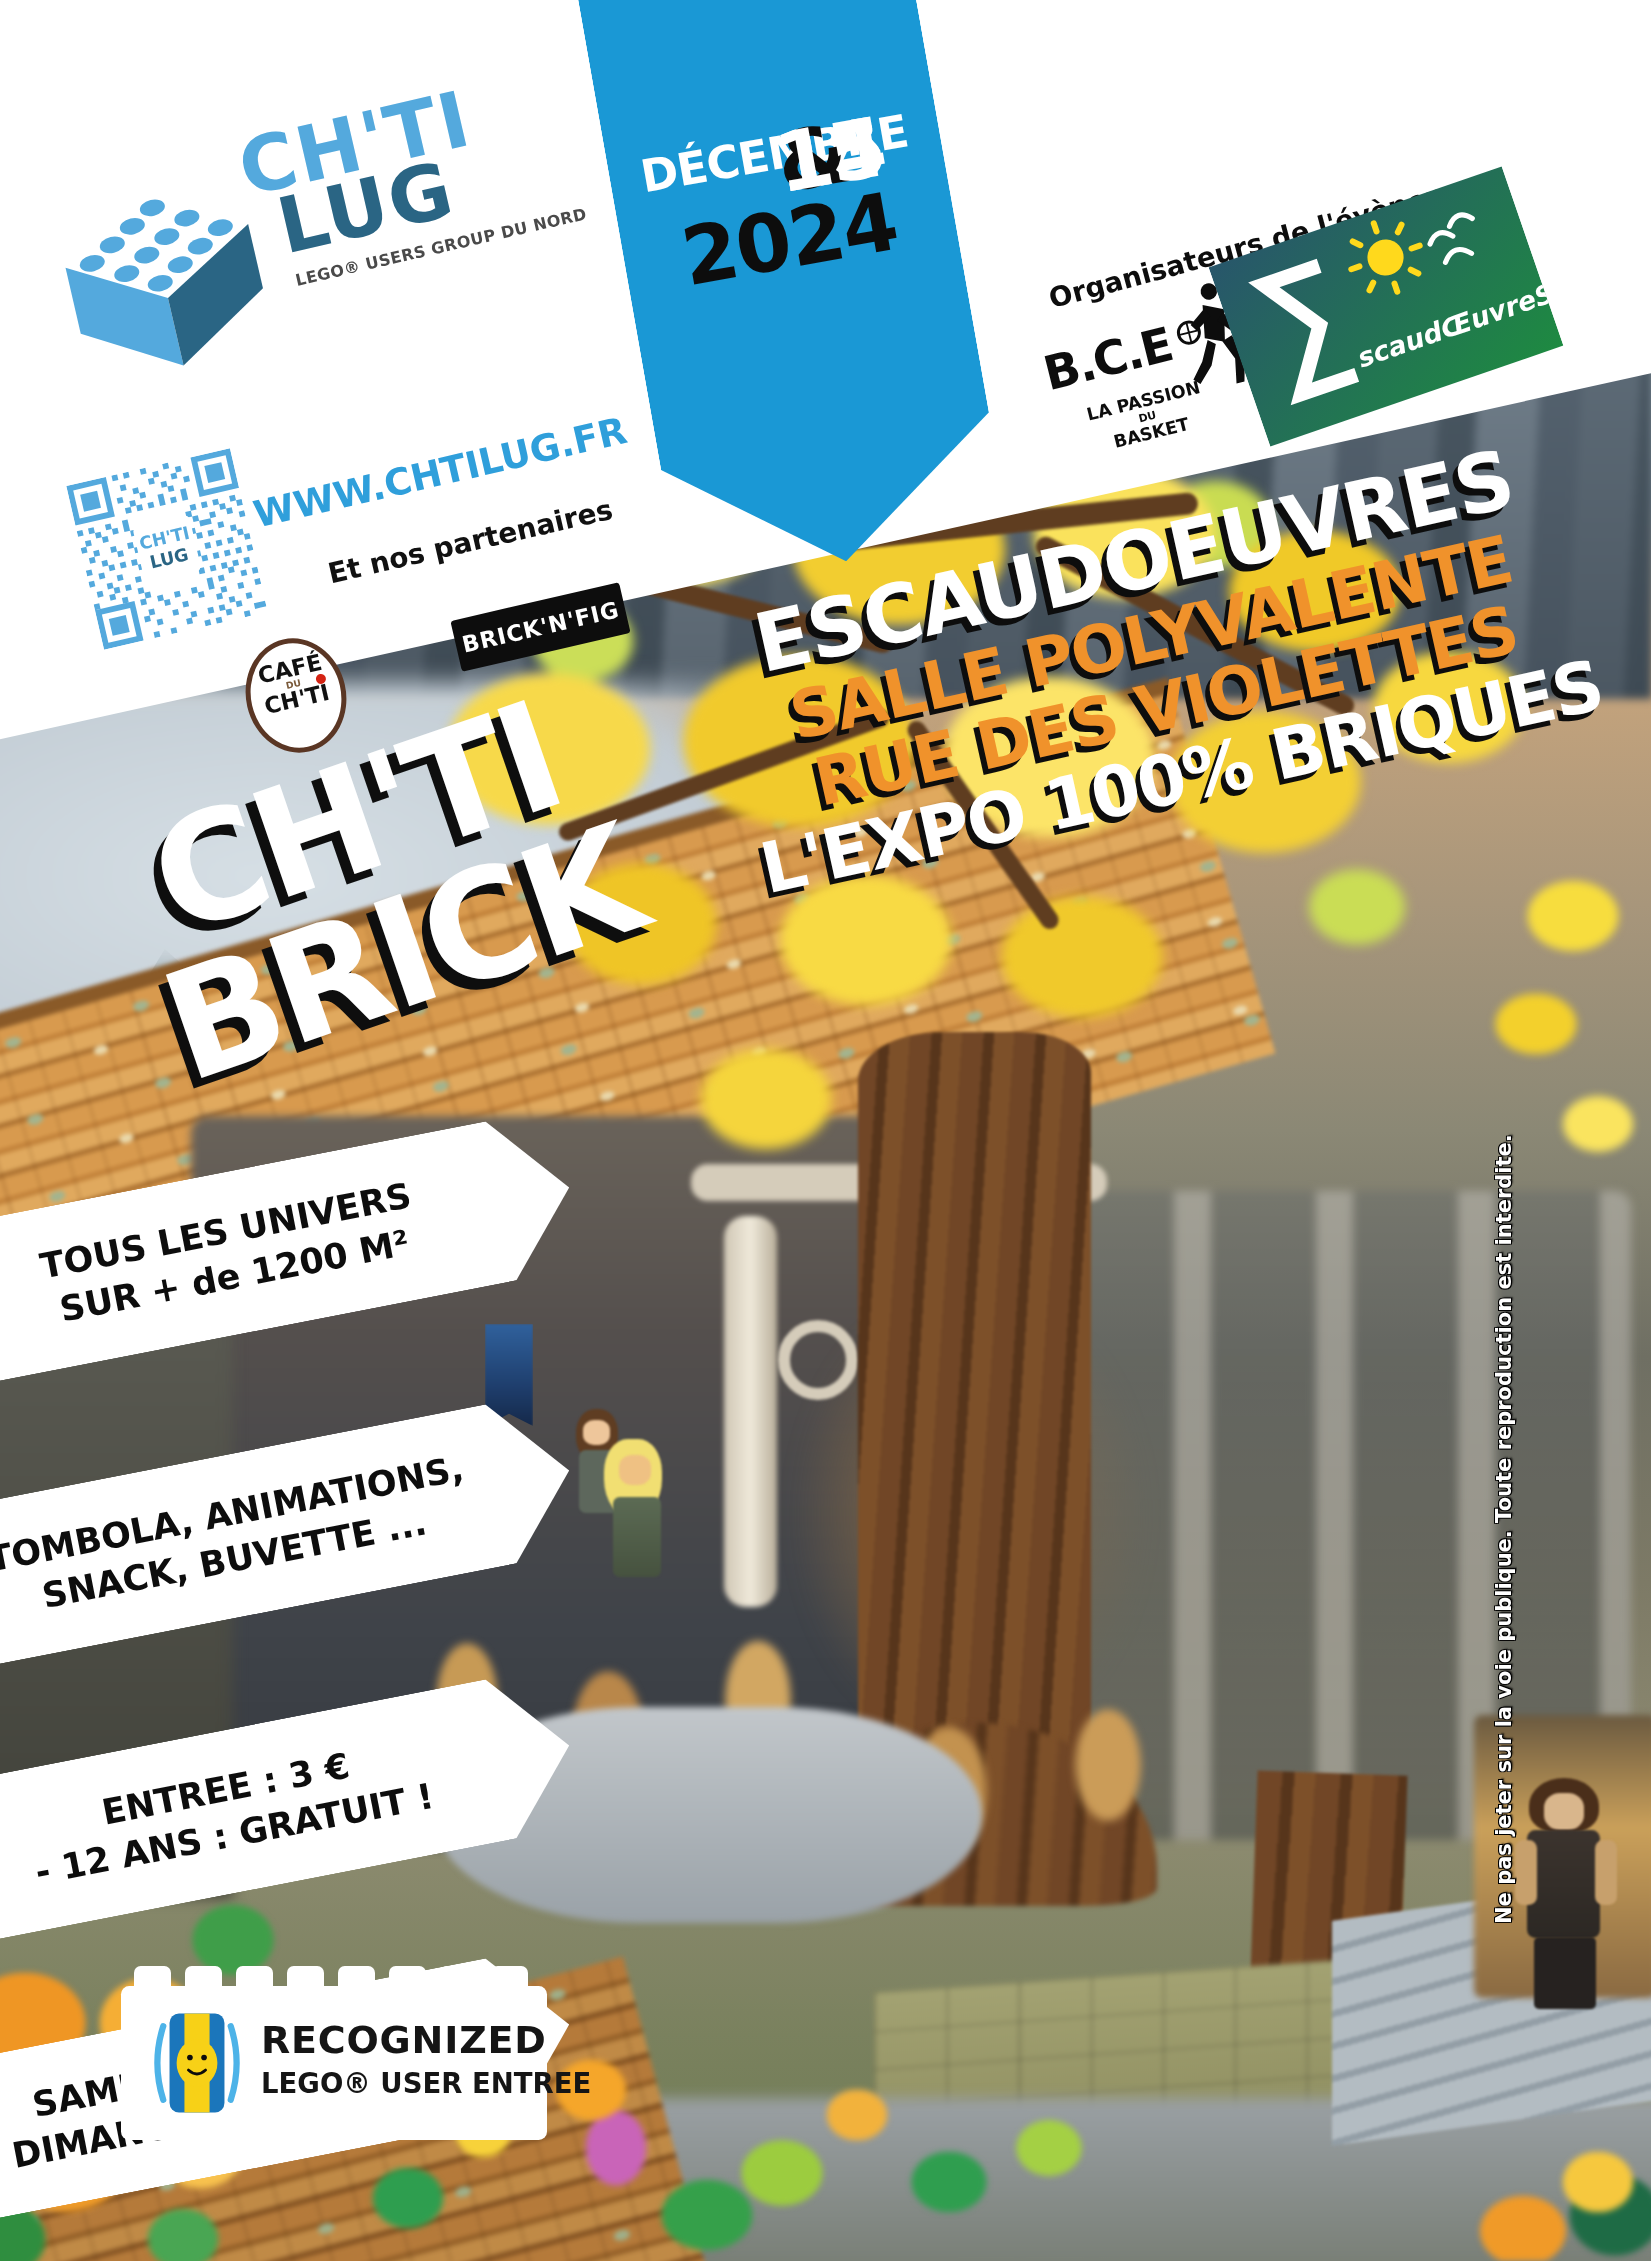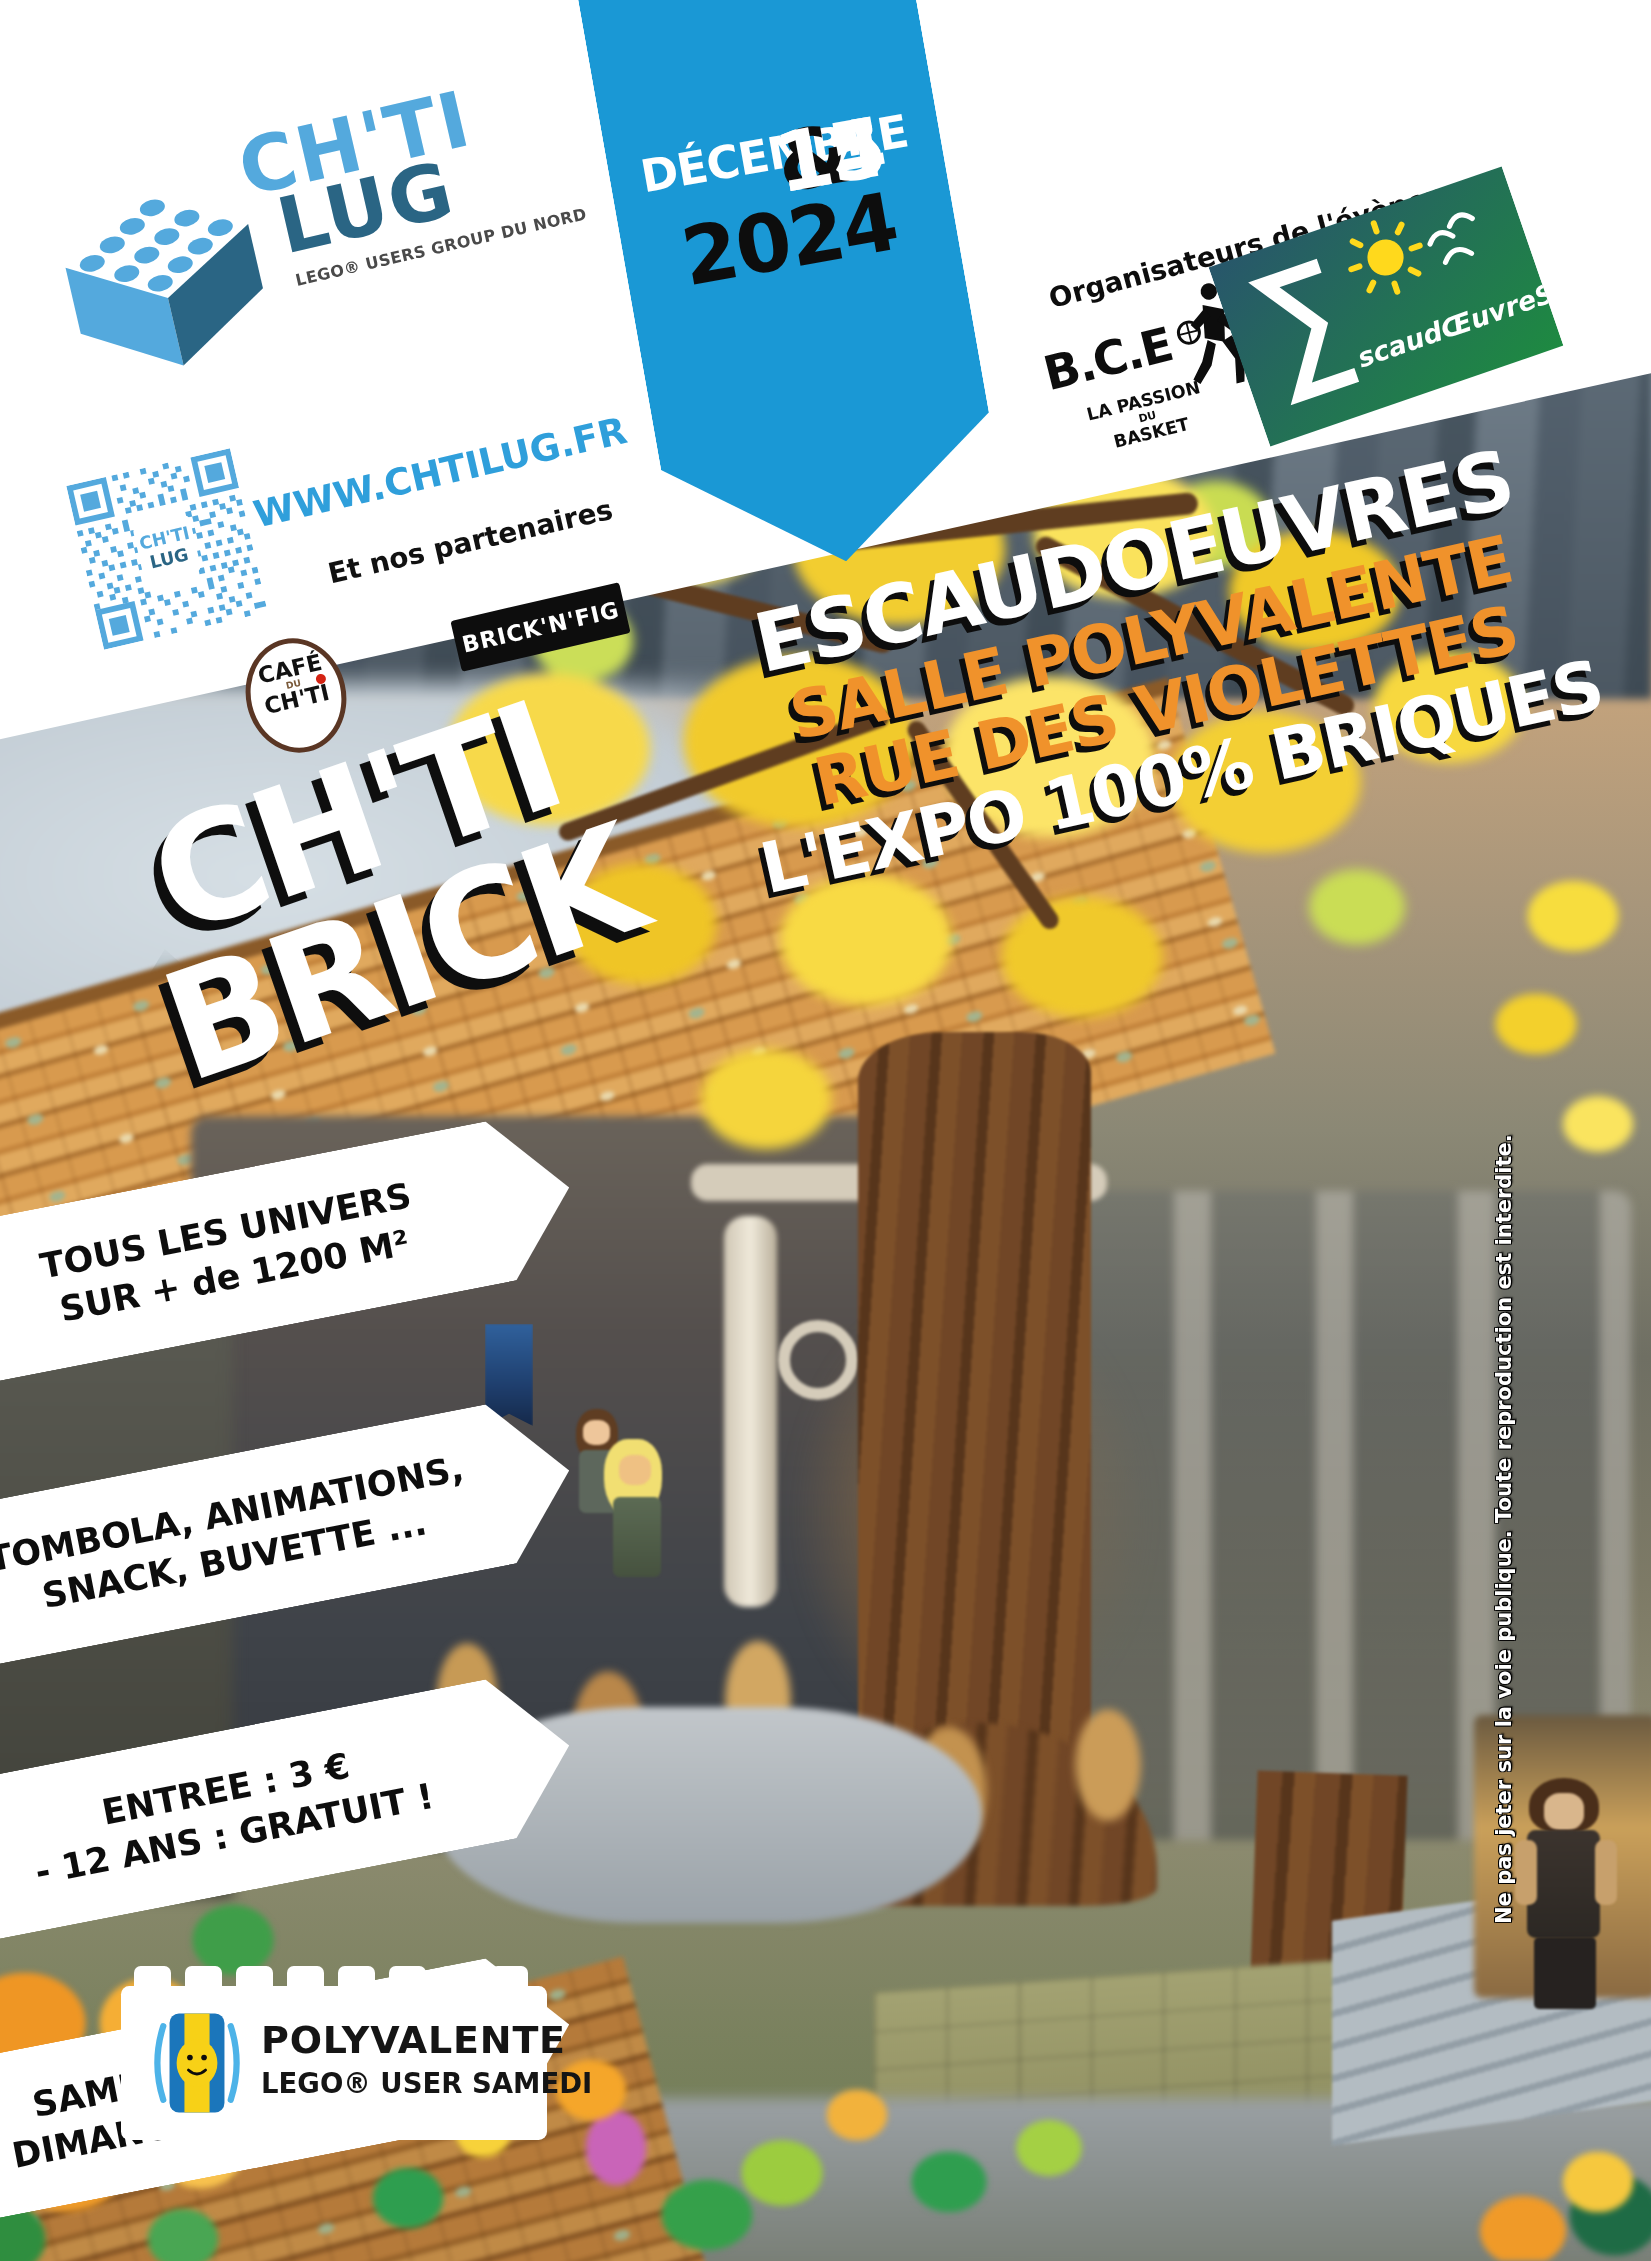--- a/index.html
+++ b/index.html
@@ -425,21 +425,21 @@
       <path d="M22 28 q-15 47 0 94" stroke="#4db3e8" stroke-width="8" fill="none" stroke-linecap="round"></path>
       <path d="M108 28 q15 47 0 94" stroke="#4db3e8" stroke-width="8" fill="none" stroke-linecap="round"></path>
       <rect x="30" y="12" width="70" height="126" rx="12" fill="#1b76bb"></rect>
       <rect x="49" y="12" width="32" height="126" fill="#f7d117"></rect>
       <ellipse cx="65" cy="75" rx="26" ry="30" fill="#f7d117"></ellipse>
       <circle cx="56" cy="68" r="3.6" fill="#0d0d0d"></circle>
         <circle cx="74" cy="68" r="3.6" fill="#0d0d0d"></circle>
       <path d="M54 84 q11 10 22 0" stroke="#0d0d0d" stroke-width="3.5" fill="none" stroke-linecap="round"></path>
     </svg>
     <div class="badge-text">
-      <div class="badge-l1">POLYVALENTE</div>
-      <div class="badge-l2">LEGO® USER SAMEDI</div>
+      <div class="badge-l1">RECOGNIZED</div>
+      <div class="badge-l2">LEGO® USER ENTREE</div>
     </div>
   </div>
 
   <div class="side-note">Ne pas jeter sur la voie publique. Toute reproduction est interdite.</div>
 
 </div>
 
 
 </body></html>

